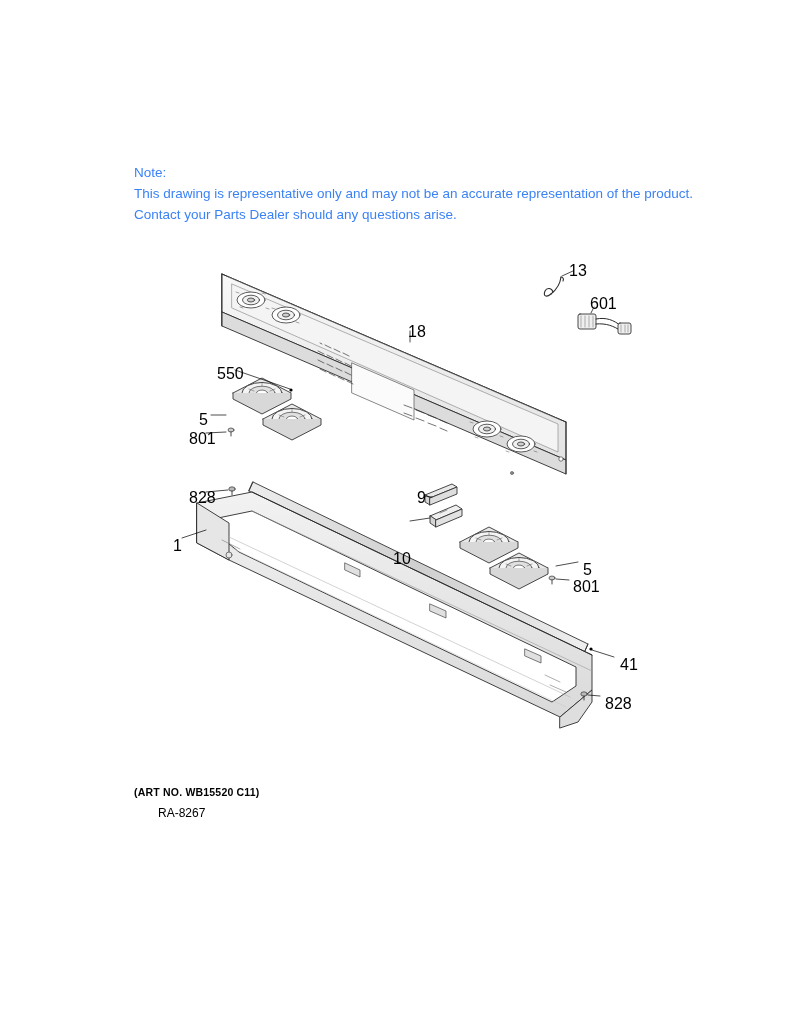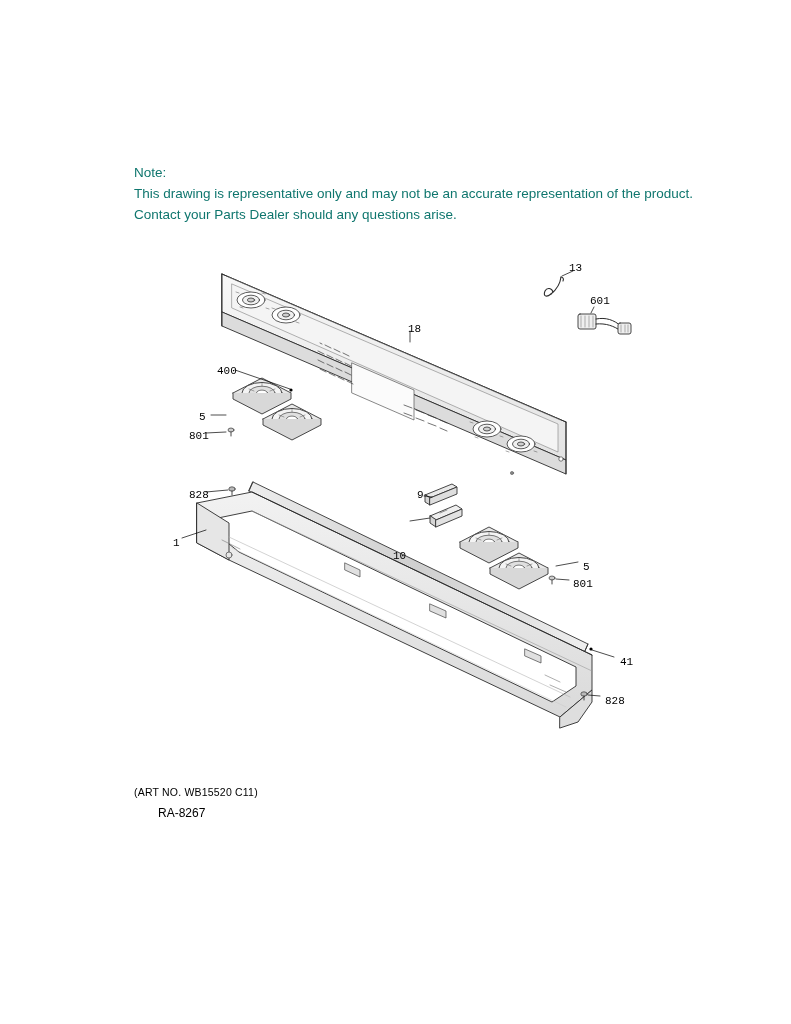--- a/index.html
+++ b/index.html
@@ -15,47 +15,46 @@
     color: #000000;
     overflow: hidden;
   }
   .note-block {
     position: absolute;
     left: 134px;
     top: 162px;
     width: 640px;
     font-size: 13.5px;
     line-height: 21px;
-    color: #0f766e;
+    color: #3b82f6;
   }
   .note-line { white-space: nowrap; }
 
   .diagram {
     position: absolute;
     left: 0;
     top: 230px;
     width: 791px;
     height: 540px;
   }
   .diagram svg { display: block; }
 
   .callout {
     position: absolute;
-    font-size: 11px;
+    font-size: 16px;
     color: #000;
     white-space: nowrap;
-    font-family: Liberation Mono, monospace;
   }
 
   .art-no {
     position: absolute;
     left: 134px;
     top: 786px;
     font-size: 10.5px;
-    font-weight: normal;
+    font-weight: bold;
     letter-spacing: 0.2px;
   }
   .doc-no {
     position: absolute;
     left: 143px;
     top: 806px;
     font-size: 12px;
     margin-left: 15px;
   }
 </style>
@@ -329,21 +328,21 @@
       </g>
 
     </g>
   </svg>
 </div>
 
 <div id="callouts">
     <div class="callout" style="left: 569px; top: 262px;">13</div>
     <div class="callout" style="left: 590px; top: 295px;">601</div>
     <div class="callout" style="left: 408px; top: 323px;">18</div>
-    <div class="callout" style="left: 217px; top: 365px;">400</div>
+    <div class="callout" style="left: 217px; top: 365px;">550</div>
     <div class="callout" style="left: 199px; top: 411px;">5</div>
     <div class="callout" style="left: 189px; top: 430px;">801</div>
     <div class="callout" style="left: 189px; top: 489px;">828</div>
     <div class="callout" style="left: 417px; top: 489px;">9</div>
     <div class="callout" style="left: 393px; top: 518px; margin-top: 32px;">10</div>
     <div class="callout" style="left: 173px; top: 537px;">1</div>
     <div class="callout" style="left: 583px; top: 561px;">5</div>
     <div class="callout" style="left: 573px; top: 578px;">801</div>
     <div class="callout" style="left: 620px; top: 656px;">41</div>
     <div class="callout" style="left: 605px; top: 695px;">828</div>

